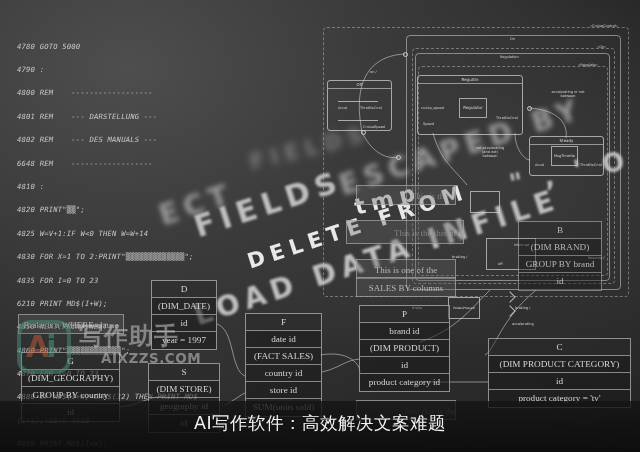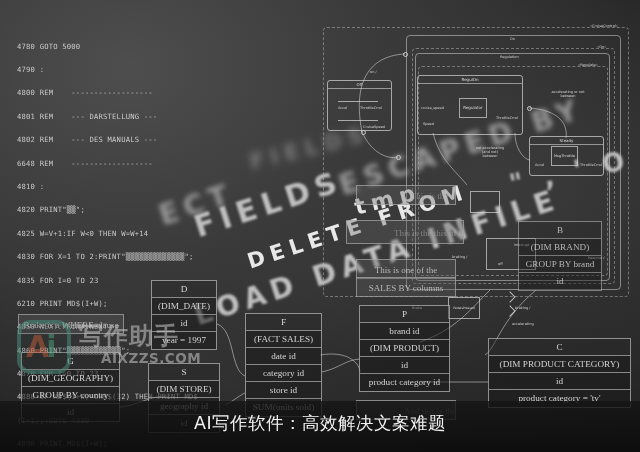--- a/index.html
+++ b/index.html
@@ -11,21 +11,21 @@
       radial-gradient(ellipse at 20% 15%, #4e4e4e 0%, #3a3a3a 35%, transparent 70%),
       radial-gradient(ellipse at 75% 40%, #3c3c3c 0%, #2a2a2a 50%, transparent 80%),
       radial-gradient(ellipse at 40% 70%, #333 0%, #222 60%, #151515 100%);
   }
   
   .code {
     position: absolute; left: 17px; top: 27px; width: 230px;
     font-family: "DejaVu Sans Mono", monospace; font-size: 7.2px; line-height: 7.8px;
     color: #c9c9c9; letter-spacing: 0.2px; white-space: pre;
   }
-  .code .ln { display: block; height: 7.8px; }
+  .code .ln { display: block; height: 7.8px; font-style: italic; }
   
   .sql-layer { position: absolute; left: 0; top: 0; width: 640px; height: 452px; pointer-events: none; }
   .sql {
     position: absolute; font-family: "DejaVu Sans", sans-serif; font-weight: bold;
     color: #e8e8e8; letter-spacing: 6px; white-space: nowrap; transform-origin: left center;
   }
   .sql.blur1 { filter: blur(1.2px); color: #bfbfbf; }
   .sql.blur2 { filter: blur(2.5px); color: #9a9a9a; }
   .sql.blur3 { filter: blur(3.5px); color: #7a7a7a; }
   
@@ -241,23 +241,23 @@
 
   <div class="tbl" style="left:151px; top:280px; width:66px;">
     <div class="row hdr">D</div>
     <div class="row">(DIM_DATE)</div>
     <div class="row">id</div>
     <div class="row">year = 1997</div>
   </div>
 
   <div class="tbl" style="left:245px; top:313px; width:77px;">
     <div class="row hdr">F</div>
+    <div class="row">date  id</div>
     <div class="row">(FACT  SALES)</div>
-    <div class="row">date  id</div>
-    <div class="row">category  id</div>
+    <div class="row">country  id</div>
     <div class="row">store  id</div>
     <div class="row">SUM(units  sold)</div>
   </div>
 
   <div class="tbl" style="left:148px; top:363px; width:72px;">
     <div class="row hdr">S</div>
     <div class="row">(DIM  STORE)</div>
     <div class="row">geography  id</div>
     <div class="row">id</div>
   </div>

